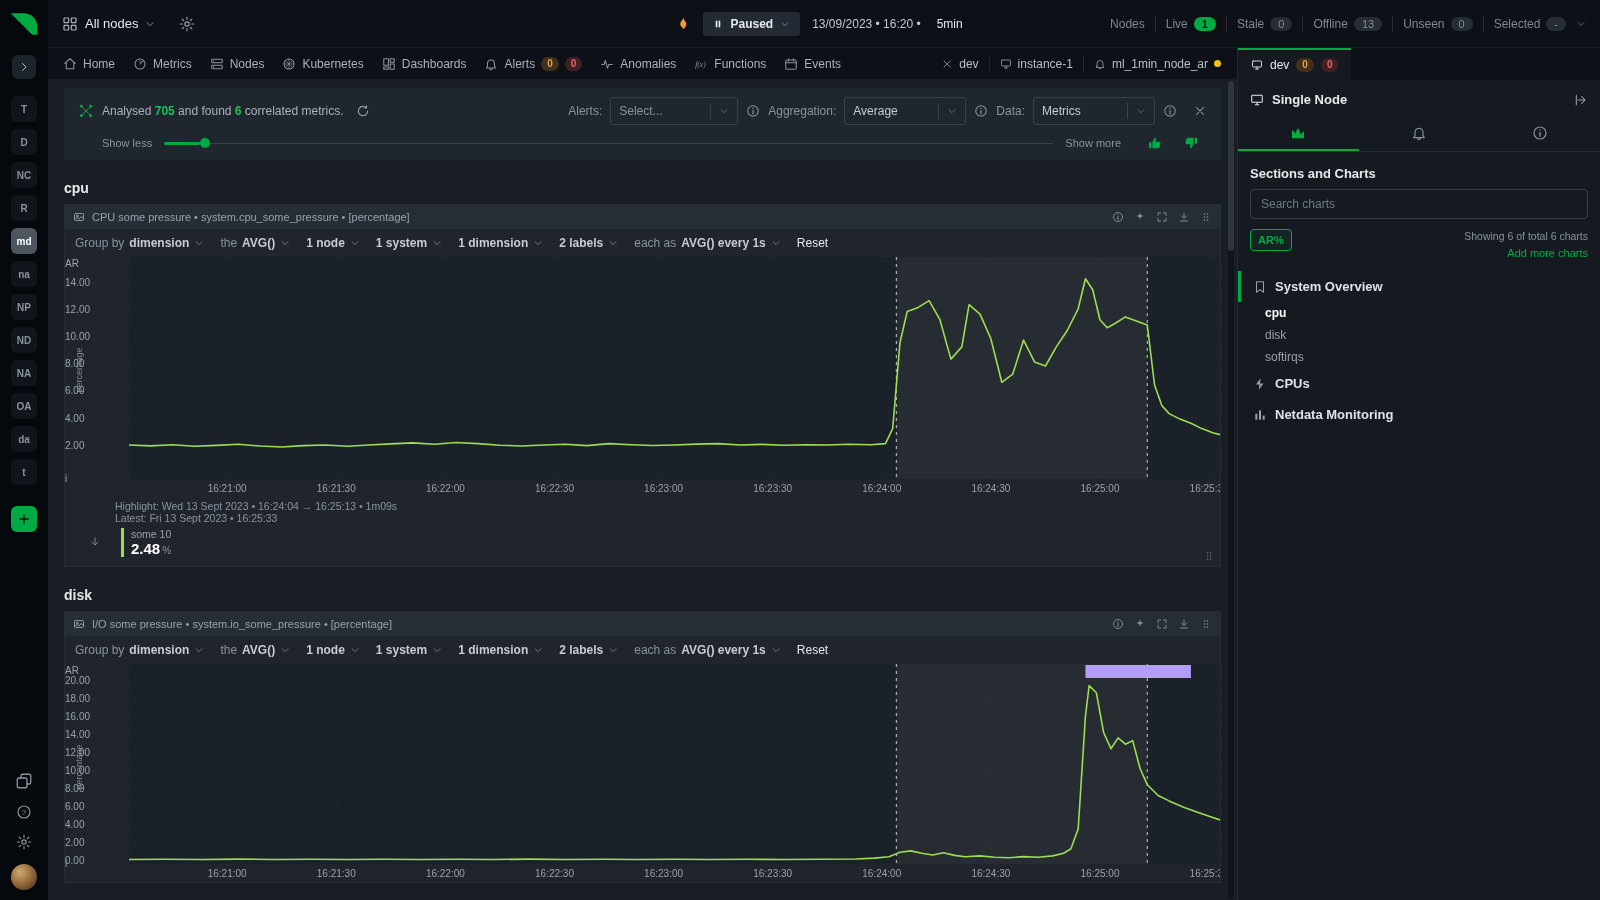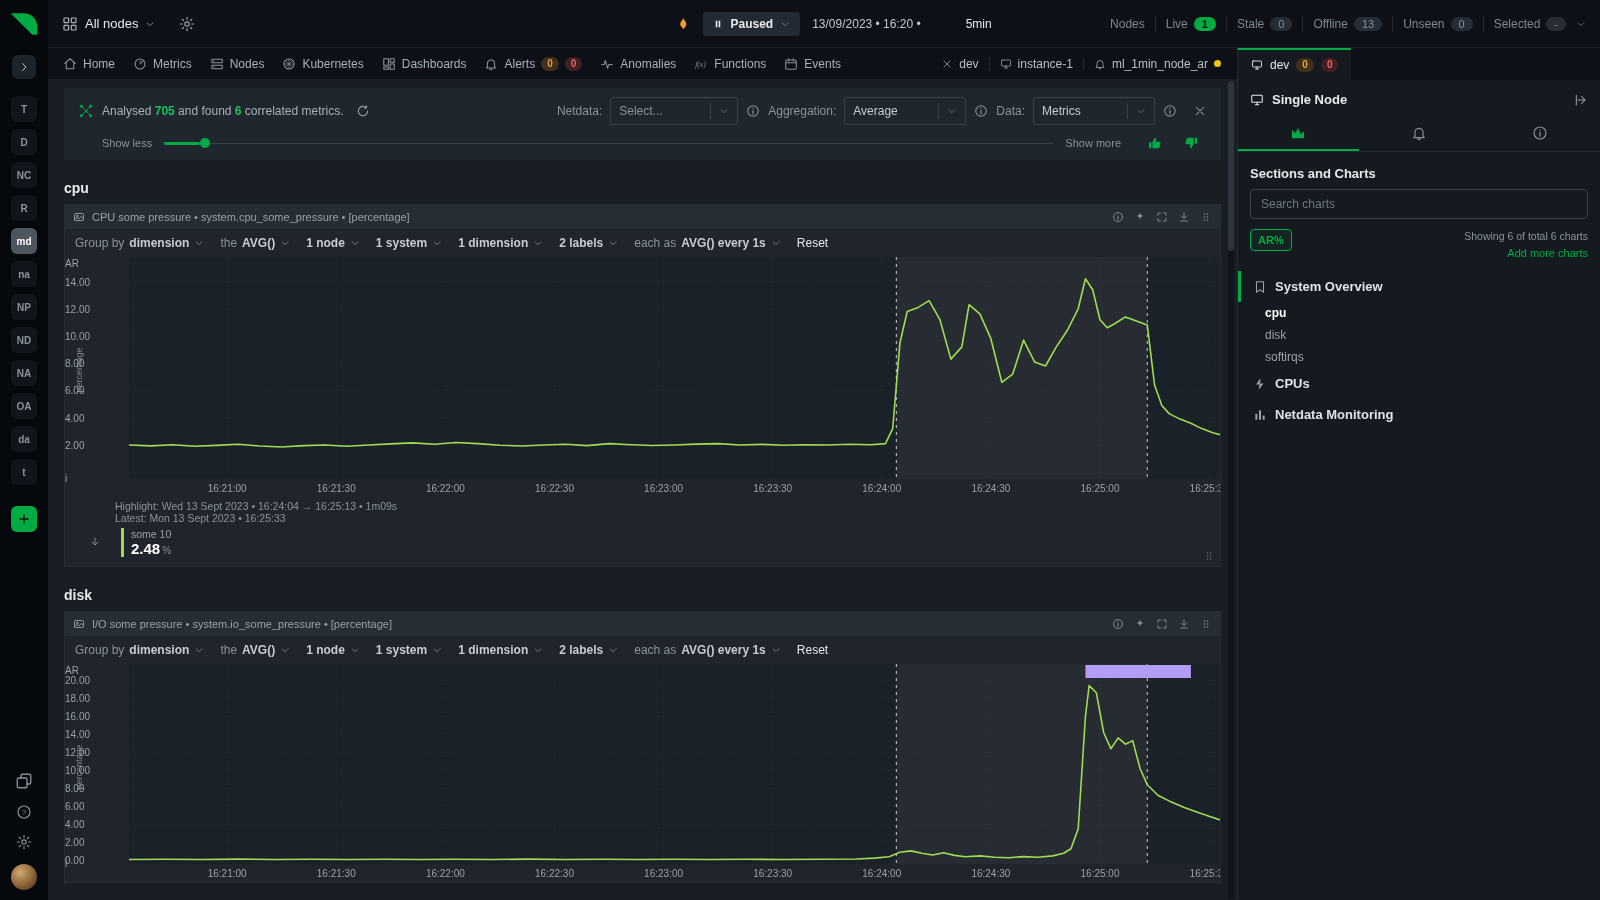--- a/index.html
+++ b/index.html
@@ -32,21 +32,21 @@
     display:flex; align-items:center; padding:0 14px; gap:10px; border-bottom:1px solid #161c23; z-index:5; }
   .scope { display:flex; align-items:center; gap:7px; color:#e4e7ea; font-size:13px; cursor:pointer; }
   .scope .ico { color:#aab1b9; }
   .tb-gear { color:#9aa1aa; margin-left:14px; cursor:pointer; }
   .tb-center { display:flex; align-items:center; gap:12px; margin-left:470px; }
   .flame { color:#f39c2c; }
   .pause-pill { display:flex; align-items:center; gap:7px; background:#232a33; border-radius:3px;
     padding:5px 10px; color:#e6e9ec; font-weight:bold; cursor:pointer; }
   .pause-pill .caret { color:#8a929b; }
   .tb-date { color:#c2c8cf; cursor:pointer; }
-  .tb-window { color:#e6e9ec; margin-left:33px; cursor:pointer; }
+  .tb-window { color:#e6e9ec; margin-left:4px; cursor:pointer; }
   .tb-right { margin-left:auto; display:flex; align-items:center; gap:10px; color:#7f8791; }
   .tb-div { width:1px; height:16px; background:#232a33; }
   .counter { display:flex; align-items:center; gap:6px; cursor:pointer; }
   .pill { padding:1px 8px; border-radius:9px; font-size:11px; background:#262d36; color:#848d97; }
   .pill.live { background:var(--green); color:#06190d; font-weight:bold; }
 
   
   #navbar { position:absolute; left:48px; top:48px; width:1189px; height:32px; background:#0d1117;
     display:flex; align-items:center; padding:0 6px; border-bottom:1px solid #161c23; z-index:5; }
   .nav-item { display:flex; align-items:center; gap:6px; padding:0 9px; height:32px; color:#aab1b9;
@@ -426,21 +426,21 @@
         <span class="gtxt">6</span>
         <span>correlated metrics.</span>
       </span>
       <span class="ico s14 refresh">
           <svg viewBox="0 0 24 24">
             <path d="M20 12a8 8 0 1 1-2.3-5.6M18 3v4h-4"></path>
           </svg>
         </span>
 
       <div class="ban-controls">
-        <span class="ban-label">Netdata:</span>
+        <span class="ban-label">Alerts:</span>
         <div class="sel" style="width:128px">
           <span class="val">Select...</span>
           <span class="sep"></span>
           <span class="ico s10 caret">
               <svg viewBox="0 0 24 24">
                 <path d="M5 9l7 7 7-7"></path>
               </svg>
             </span>
         </div>
         <span class="ico s14 info-i">
@@ -665,21 +665,21 @@
             <span class="xtick" style="left: 49%;">16:23:00</span>
             <span class="xtick" style="left: 59%;">16:23:30</span>
             <span class="xtick" style="left: 69%;">16:24:00</span>
             <span class="xtick" style="left: 79%;">16:24:30</span>
             <span class="xtick" style="left: 89%;">16:25:00</span>
             <span class="xtick" style="left: 99%;">16:25:30</span>
           </div>
         </div>
         <div class="card-foot">
           <span>Highlight: Wed 13 Sept 2023 • 16:24:04 → 16:25:13 • 1m09s</span>
-          <span>Latest: Mon 13 Sept 2023 • 16:25:33</span>
+          <span>Latest: Fri 13 Sept 2023 • 16:25:33</span>
         </div>
         <div class="card-legend">
           <span class="ico s12 legend-arrow">
             <svg viewBox="0 0 24 24">
               <path d="M12 4v13M6 12l6 6 6-6"></path>
             </svg>
           </span>
           <div class="legend-item">
             <div class="legend-name">some 10</div>
             <div class="legend-val">2.48<span class="legend-unit">%</span></div>

